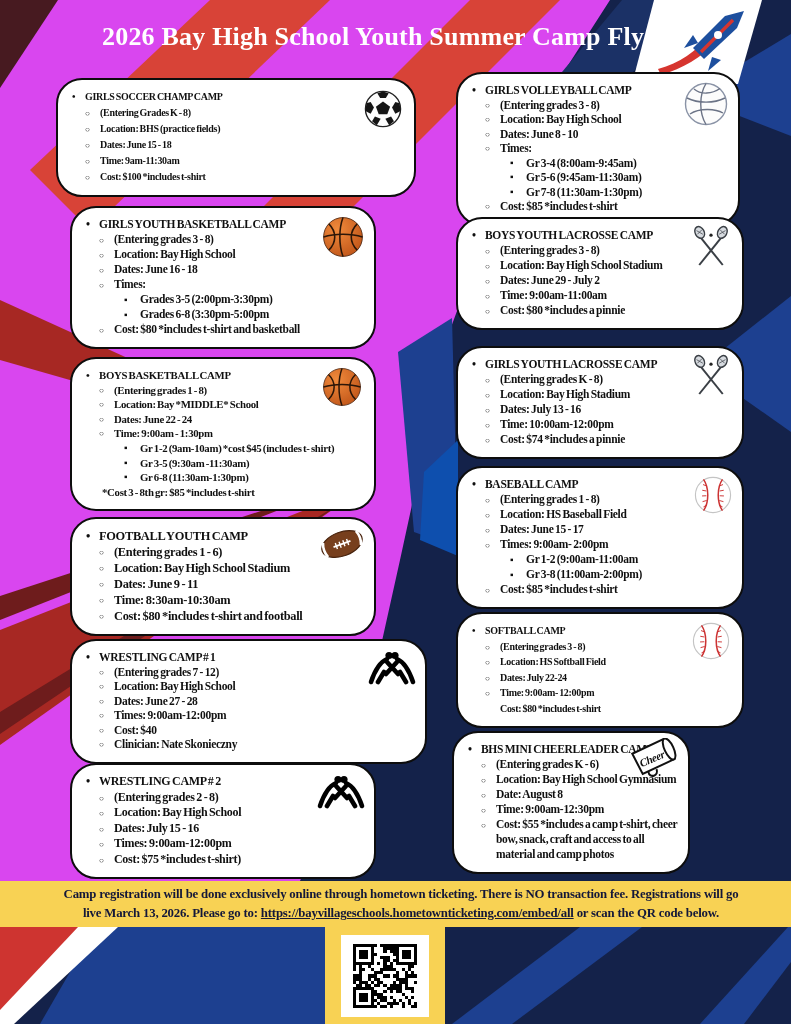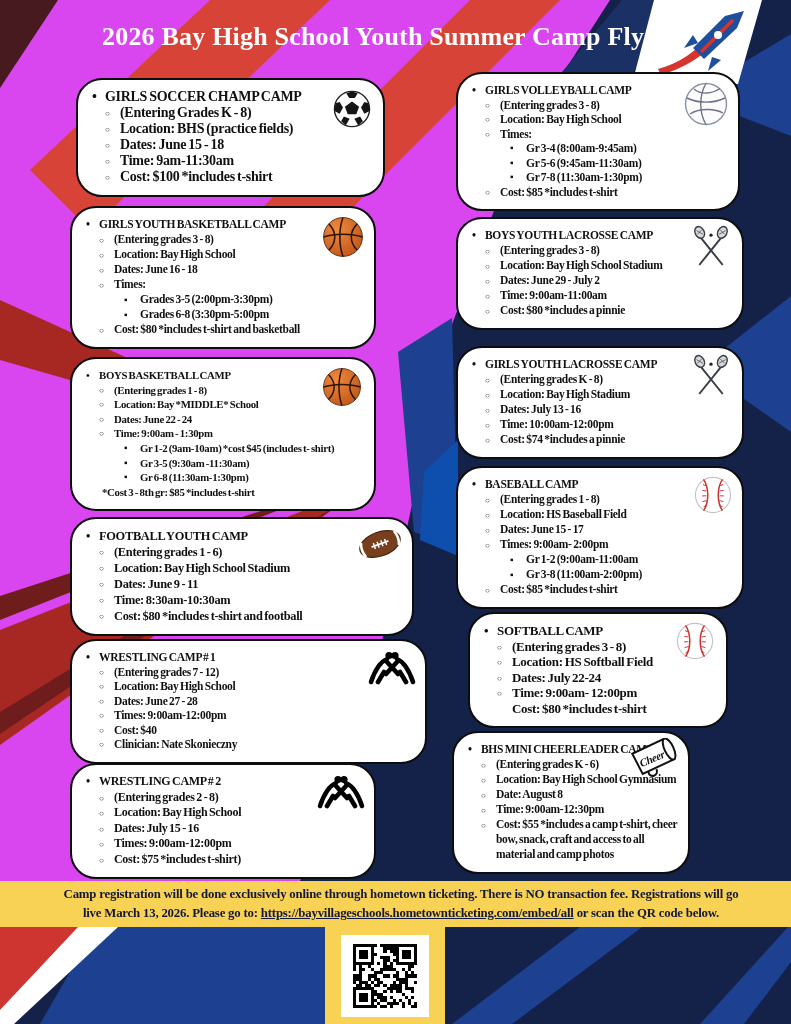--- a/index.html
+++ b/index.html
@@ -180,21 +180,21 @@
   <div class="flyer-title">2026 Bay High School Youth Summer Camp Flyer</div>
   <svg class="rocket" width="106" height="74" viewBox="0 0 106 74">
     <path d="M10 63 C32 57 48 45 61 30 L67 37 C53 52 35 62 13 69 Z" fill="#d6352f"></path>
     <path d="M96 5 L77 10 L45 42 L56 53 L89 22 Z" fill="#1d4f9e"></path>
     <path d="M50 37 L36 42 L45 29 Z" fill="#1d4f9e"></path>
     <path d="M64 51 L60 65 L73 54 Z" fill="#1d4f9e"></path>
     <path d="M85 14 L53 46" stroke="#d6352f" stroke-width="3.4" fill="none"></path>
     <circle cx="70" cy="29" r="4" fill="#fff"></circle>
   </svg>
 
-  <section class="card" style="left:76px;top:78px;width:309px;font-size:14px;line-height:16px">
+  <section class="card" style="left:56px;top:78px;width:360px;font-size:10px;line-height:16px">
     <h3>GIRLS SOCCER CHAMP CAMP</h3>
     <ul class="items">
         <li class="lv1">(Entering Grades K - 8)</li>
         <li class="lv1">Location: BHS (practice fields)</li>
         <li class="lv1">Dates: June 15 - 18</li>
         <li class="lv1">Time: 9am-11:30am</li>
         <li class="lv1">Cost: $100 *includes t-shirt</li>
       </ul>
     <svg class="cicon" style="top:10px;right:12px" width="38" height="38">
         <use href="#ic-soccer"></use>
@@ -227,21 +227,21 @@
         <li class="lv2">Gr 1-2 (9am-10am) *cost $45 (includes t- shirt)</li>
         <li class="lv2">Gr 3-5 (9:30am -11:30am)</li>
         <li class="lv2">Gr 6-8 (11:30am-1:30pm)</li>
         <li class="lv3">*Cost 3 - 8th gr: $85 *includes t-shirt</li>
       </ul>
     <svg class="cicon" style="top:8px;right:12px" width="40" height="40">
         <use href="#ic-basketball"></use>
       </svg>
   </section>
 
-  <section class="card" style="left:70px;top:517px;width:344px;font-size:12.4px;line-height:16px">
+  <section class="card" style="left:70px;top:517px;width:306px;font-size:12.4px;line-height:16px">
     <h3>FOOTBALL YOUTH CAMP</h3>
     <ul class="items">
         <li class="lv1">(Entering grades 1 - 6)</li>
         <li class="lv1">Location: Bay High School Stadium</li>
         <li class="lv1">Dates: June 9 - 11</li>
         <li class="lv1">Time: 8:30am-10:30am</li>
         <li class="lv1">Cost: $80 *includes t-shirt and football</li>
       </ul>
     <svg class="cicon" style="top:8px;right:8px" width="48" height="34">
         <use href="#ic-football"></use>
@@ -275,20 +275,21 @@
     <svg class="cicon" style="top:8px;right:8px" width="50" height="36">
         <use href="#ic-wrestlers"></use>
       </svg>
   </section>
 
   <section class="card" style="left:456px;top:72px;width:284px;line-height:14.5px">
     <h3>GIRLS VOLLEYBALL CAMP</h3>
     <ul class="items">
         <li class="lv1">(Entering grades 3 - 8)</li>
         <li class="lv1">Location: Bay High School</li>
+        <li class="lv1">Dates: June 8 - 10</li>
         <li class="lv1">Times:</li>
         <li class="lv2">Gr 3-4 (8:00am-9:45am)</li>
         <li class="lv2">Gr 5-6 (9:45am-11:30am)</li>
         <li class="lv2">Gr 7-8 (11:30am-1:30pm)</li>
         <li class="lv1">Cost: $85 *includes t-shirt</li>
       </ul>
     <svg class="cicon" style="top:8px;right:10px" width="44" height="44">
         <use href="#ic-volleyball"></use>
       </svg>
   </section>
@@ -330,21 +331,21 @@
         <li class="lv1">Times: 9:00am- 2:00pm</li>
         <li class="lv2">Gr 1-2 (9:00am-11:00am</li>
         <li class="lv2">Gr 3-8 (11:00am-2:00pm)</li>
         <li class="lv1">Cost: $85 *includes t-shirt</li>
       </ul>
     <svg class="cicon" style="top:8px;right:10px" width="38" height="38">
         <use href="#ic-baseball"></use>
       </svg>
   </section>
 
-  <section class="card" style="left:468px;top:612px;width:260px;font-size:13px;line-height:15.5px">
+  <section class="card" style="left:456px;top:612px;width:288px;font-size:10px;line-height:15.5px">
     <h3>SOFTBALL CAMP</h3>
     <ul class="items">
         <li class="lv1">(Entering grades 3 - 8)</li>
         <li class="lv1">Location: HS Softball Field</li>
         <li class="lv1">Dates: July 22-24</li>
         <li class="lv1">Time: 9:00am- 12:00pm</li>
         <li class="lv0">Cost: $80 *includes t-shirt</li>
       </ul>
     <svg class="cicon" style="top:8px;right:12px" width="38" height="38">
         <use href="#ic-baseball"></use>

